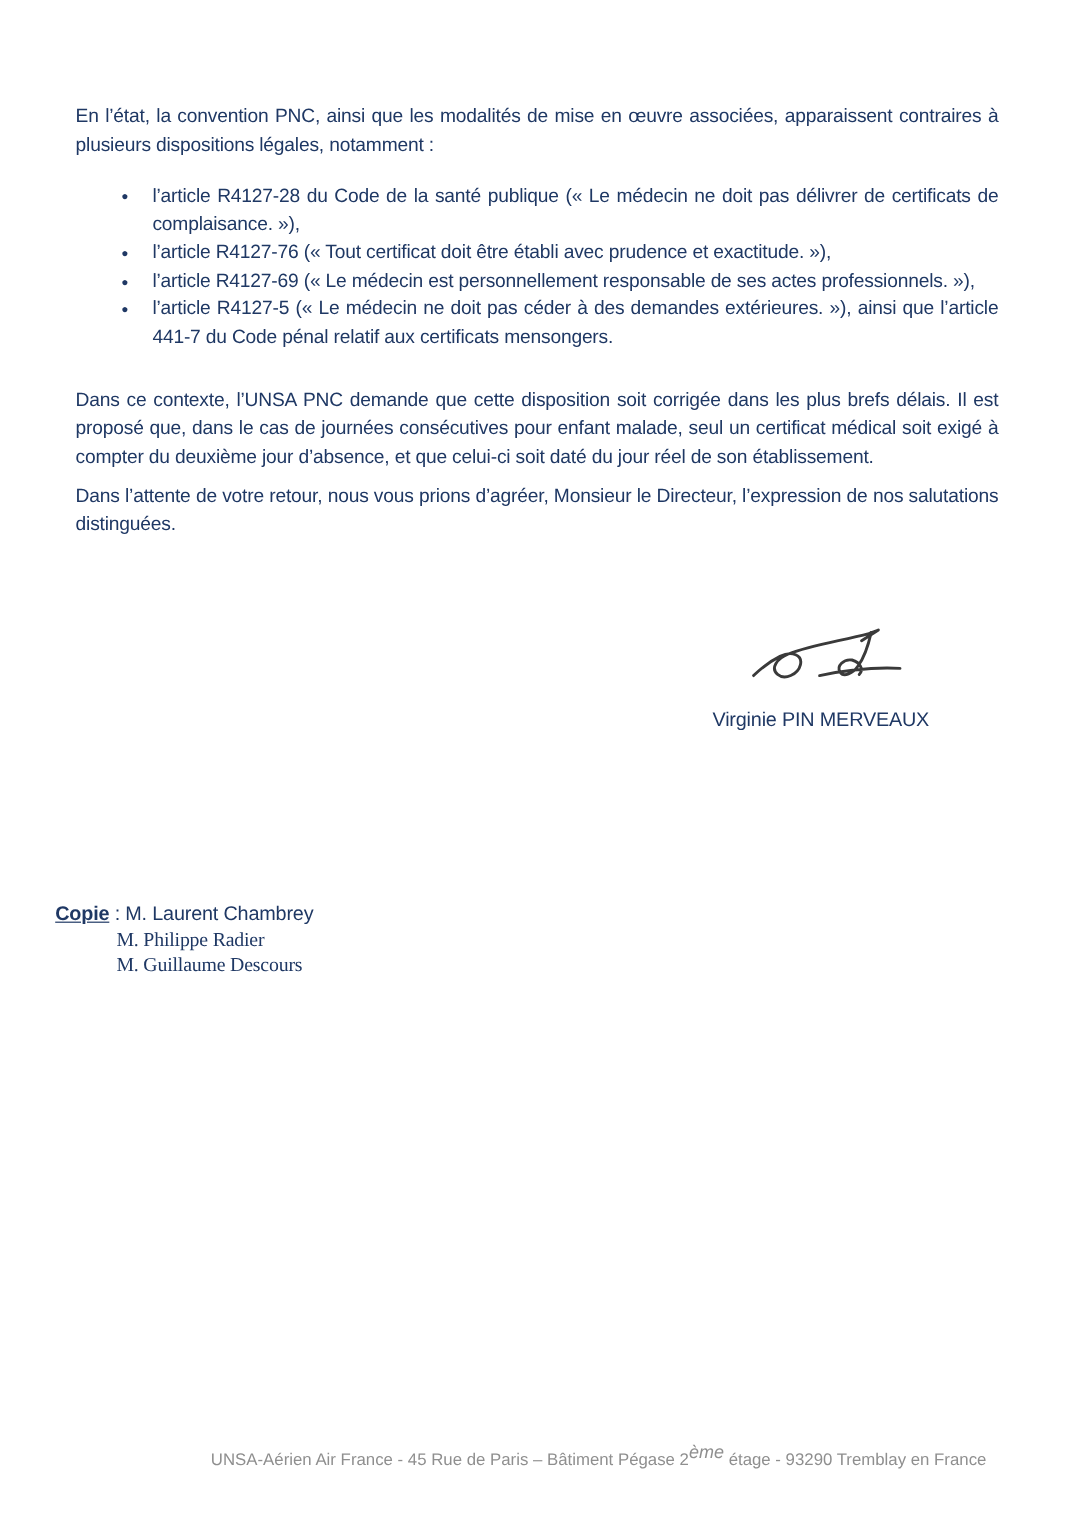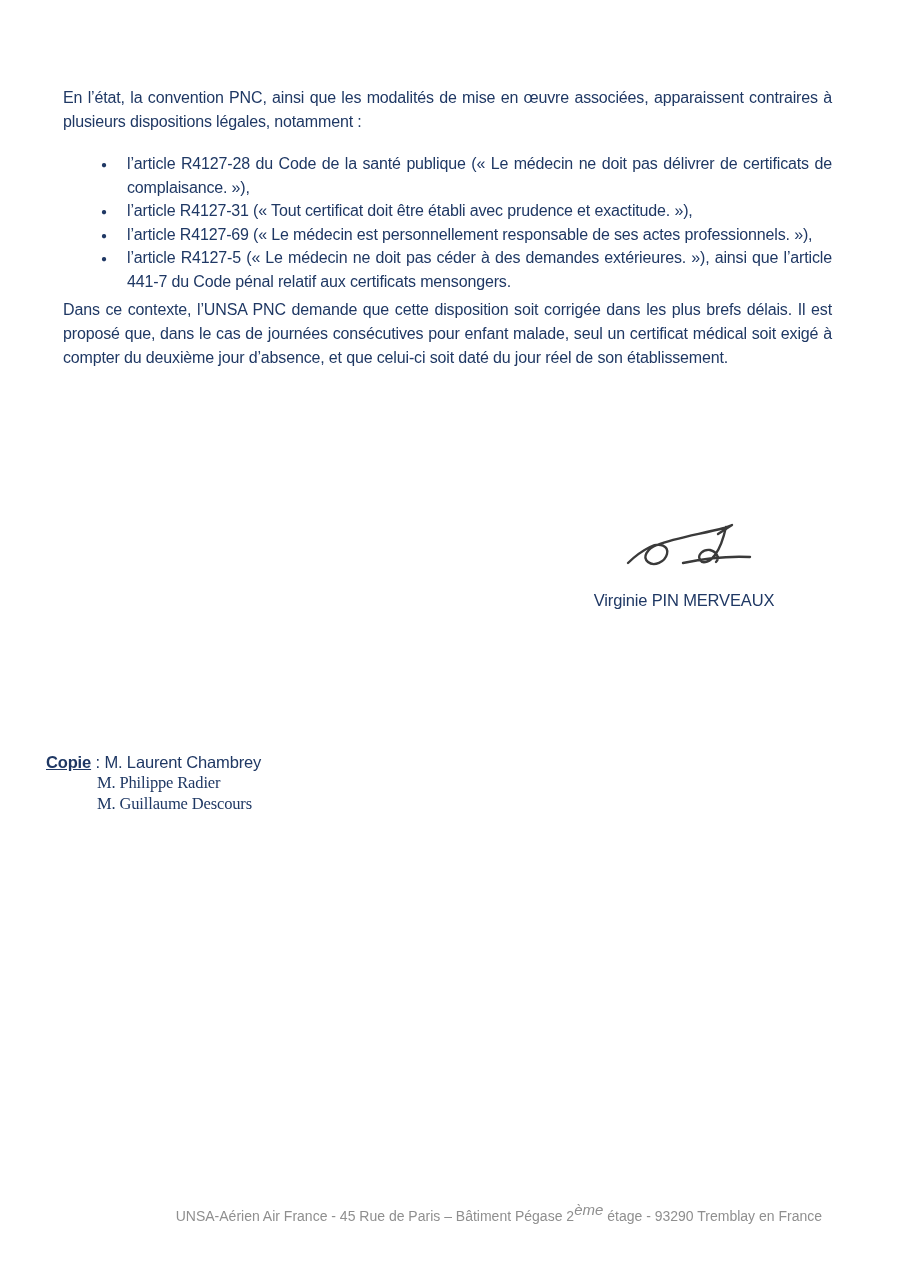--- a/index.html
+++ b/index.html
@@ -20,21 +20,21 @@
   }
   .para {
     position: absolute;
     left: 63px;
     width: 769px;
     margin: 0;
     line-height: 24px;
     text-align: justify;
   }
   #para-intro   { top: 86px; }
-  #para-context { top: 298px; }
+  #para-context { top: 322px; }
   #para-closing { top: 402px; }
 
   .bullets {
     position: absolute;
     left: 63px;
     top: 152px;
     width: 769px;
     margin: 0;
     padding: 0;
     list-style: none;
@@ -116,34 +116,35 @@
 
   <p class="para" id="para-intro">En l’état, la convention PNC, ainsi que les modalités de mise en œuvre associées, apparaissent contraires à plusieurs dispositions légales, notamment :</p>
 
   <ul class="bullets">
     <li class="bullet-item">
       <span class="bullet-dot">●</span>
       <span>l’article R4127-28 du Code de la santé publique (« Le médecin ne doit pas délivrer de certificats de complaisance. »),</span>
     </li>
     <li class="bullet-item">
       <span class="bullet-dot">●</span>
-      <span>l’article R4127-31 (« Tout certificat doit être établi avec prudence et exactitude. »),</span>
+      <span>l’article R4127-76 (« Tout certificat doit être établi avec prudence et exactitude. »),</span>
     </li>
     <li class="bullet-item">
       <span class="bullet-dot">●</span>
       <span>l’article R4127-69 (« Le médecin est personnellement responsable de ses actes professionnels. »),</span>
     </li>
     <li class="bullet-item">
       <span class="bullet-dot">●</span>
       <span>l’article R4127-5 (« Le médecin ne doit pas céder à des demandes extérieures. »), ainsi que l’article 441-7 du Code pénal relatif aux certificats mensongers.</span>
     </li>
   </ul>
 
   <p class="para" id="para-context">Dans ce contexte, l’UNSA PNC demande que cette disposition soit corrigée dans les plus brefs délais. Il est proposé que, dans le cas de journées consécutives pour enfant malade, seul un certificat médical soit exigé à compter du deuxième jour d’absence, et que celui-ci soit daté du jour réel de son établissement.</p>
 
+  <p class="para" id="para-closing">Dans l’attente de votre retour, nous vous prions d’agréer, Monsieur le Directeur, l’expression de nos salutations distinguées.</p>
 
   <svg class="signature-svg" viewBox="0 0 134 66" aria-hidden="true">
     <path d="M5 49 C11 43 19 37 27 33 C37 28 46 32 44 40 C42 48 31 53 25 48 C19 43 24 35 34 31 C52 24 78 20 101 14 L109 11 L95 20"></path>
     <path d="M103 13 C101 22 98 33 92 41 C88 47 80 51 77 46 C74 41 80 35 87 36 C94 38 97 44 93 48 M60 49 C84 44 108 42 127 43"></path>
   </svg>
 
   <div class="signer-block">
     <div>Virginie PIN MERVEAUX</div>
   </div>
 

